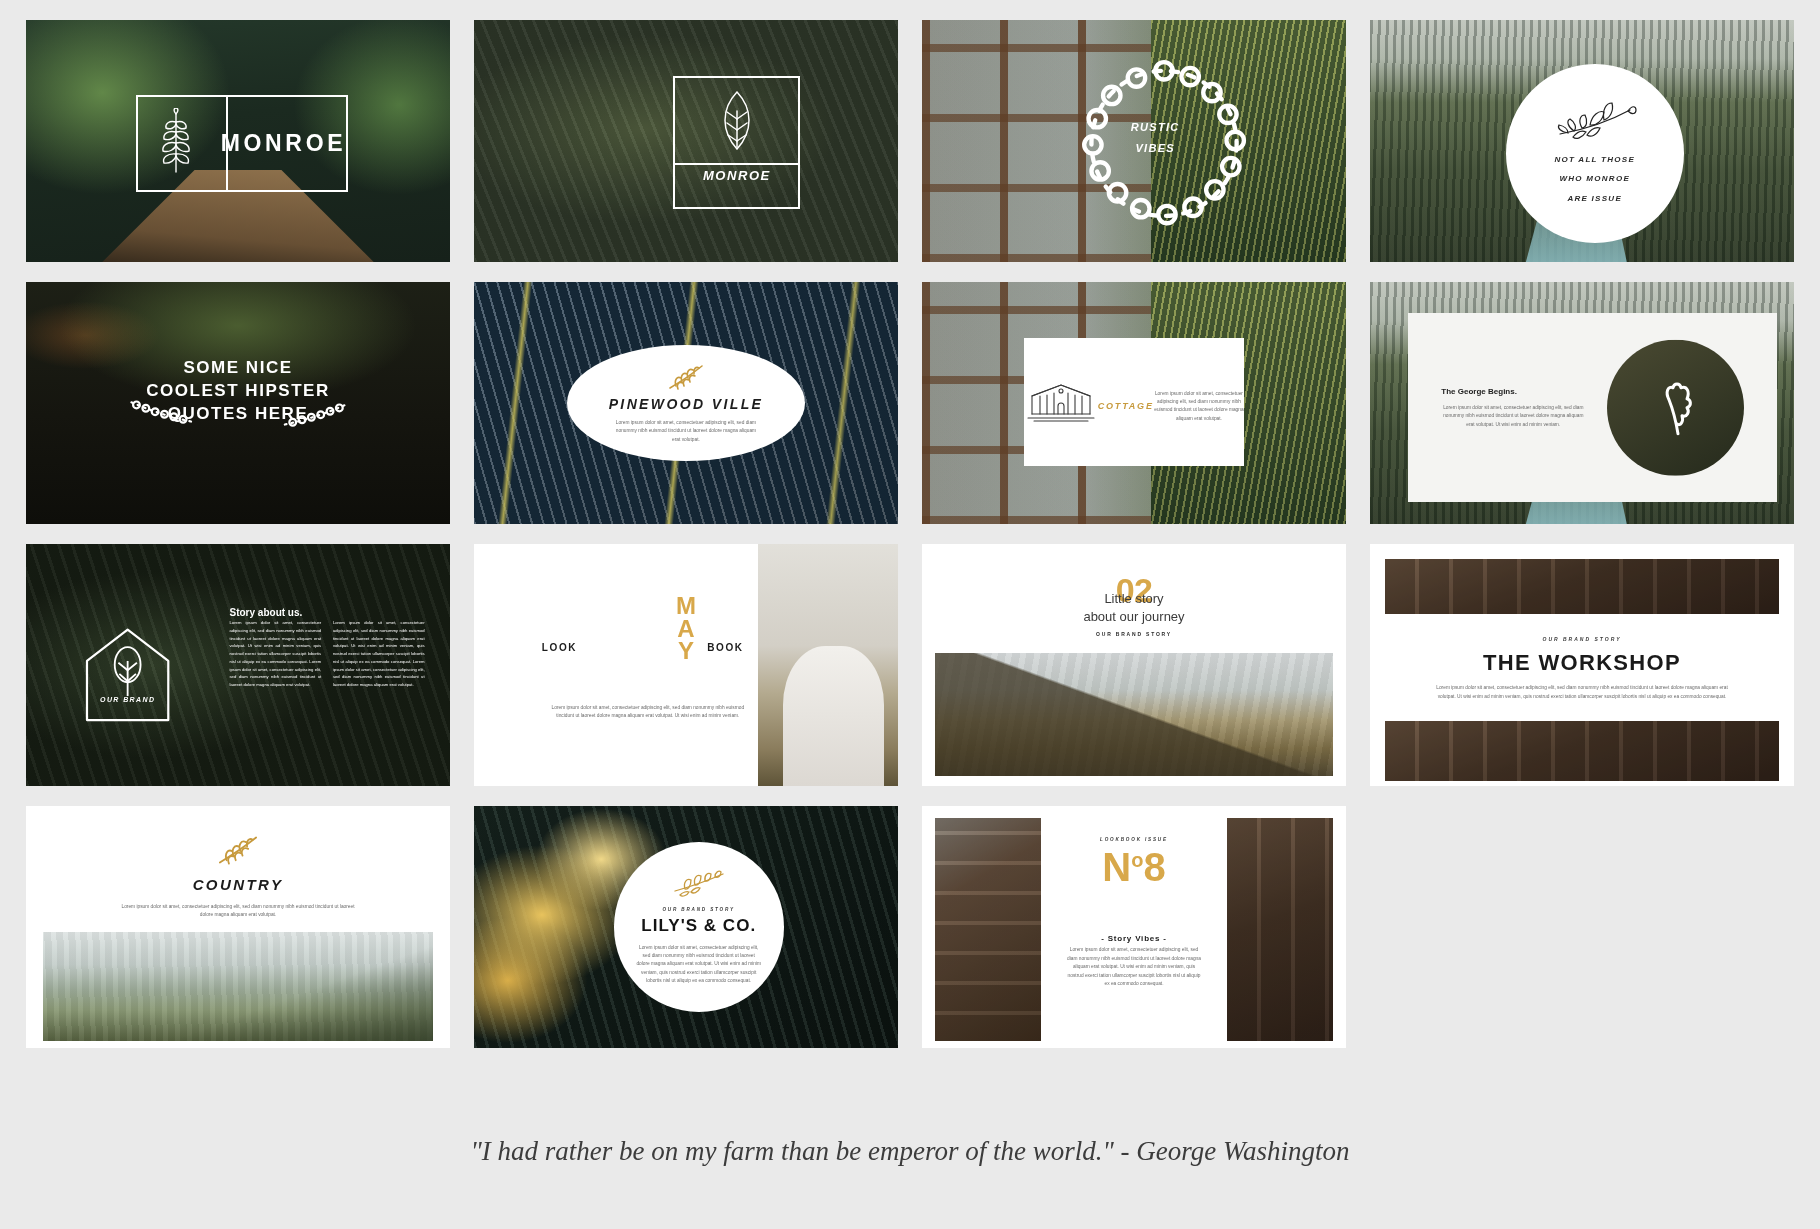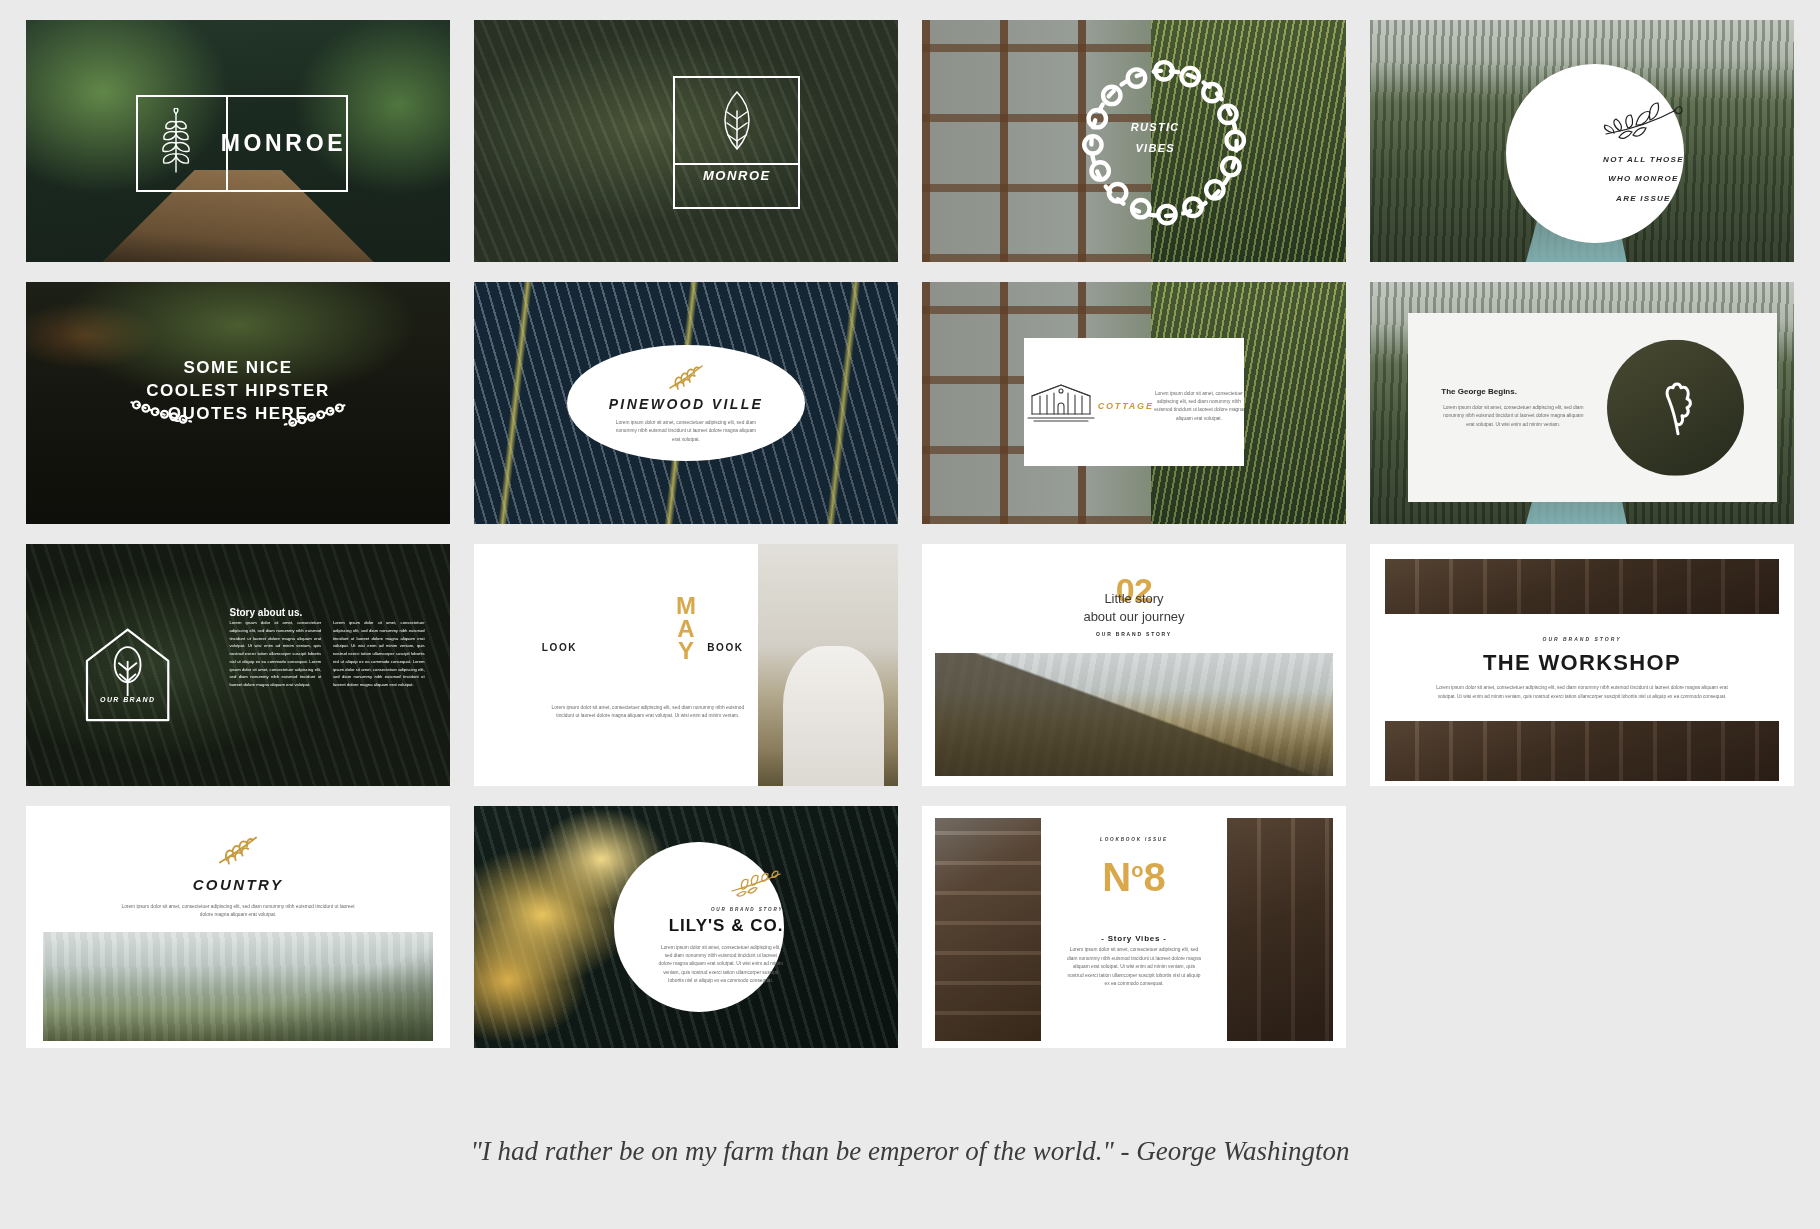--- a/index.html
+++ b/index.html
@@ -182,21 +182,21 @@
     position:absolute; left:44%; width:46%; top:74%; color:#fff; text-align:center;
     font-size:12px; font-style:italic; font-weight:700; letter-spacing:.18em;
   }
 
   .s4-wreath { position:absolute; left:36%; top:12%; width:42%; height:78%; }
   .s4-text { position:absolute; left:40%; width:30%; top:40%; text-align:center; color:#fff;
              font-size:11px; font-style:italic; font-weight:700; letter-spacing:.12em; line-height:1.9; }
 
   .circle-white {
     position:absolute; border-radius:50%; background:#fff;
-    display:flex; flex-direction:column; align-items:flex-end; justify-content:center;
+    display:flex; flex-direction:column; align-items:center; justify-content:center;
   }
   .s5-circle { left:32%; top:18%; width:42%; height:74%; }
   .s5-lines { font-size:8px; letter-spacing:.16em; line-height:2.4; color:#2a2a2a;
               font-style:italic; font-weight:700; text-align:center; margin-top:4px; }
 
   .s6-text {
     position:absolute; left:25%; right:25%; top:31%; text-align:center; color:#fff;
     font-size:17px; font-weight:700; letter-spacing:.09em; line-height:1.35;
   }
   .s6-gar-l { position:absolute; left:24%; top:48%; width:16%; height:12%; }
@@ -265,21 +265,21 @@
   .s15-circle { left:33%; top:15%; width:40%; height:70%; }
   .s15-eyebrow { font-size:4.6px; letter-spacing:.4em; color:#3a3a3a; font-weight:700; font-style:italic; margin:10px 0 4px; }
   .s15-title { font-size:17px; font-weight:700; color:#141414; letter-spacing:.06em; }
   .s15-lorem { width:74%; margin-top:8px; }
 
   .s16-l { position:absolute; left:3%; top:5%; width:25%; bottom:3%; overflow:hidden; }
   .s16-r { position:absolute; right:3%; top:5%; width:25%; bottom:3%; overflow:hidden; }
   .s16-eyebrow { position:absolute; left:34%; right:34%; top:13%; text-align:center; color:#3a3a3a;
                  font-size:4.6px; font-weight:700; letter-spacing:.4em; font-style:italic; }
   .s16-num { position:absolute; left:34%; right:34%; top:17%; text-align:center; color:#d8a84a;
-             font-size:40px; font-weight:700; line-height:1;margin-top:10px; }
+             font-size:40px; font-weight:700; line-height:1; }
   .s16-num sup { font-size:.5em; vertical-align:super; }
   .s16-title { position:absolute; left:30%; right:30%; top:53%; text-align:center; color:#1a1a1a;
                font-size:8px; font-weight:700; letter-spacing:.1em; }
   .s16-lorem { position:absolute; left:34%; right:34%; top:58%; }
 
   .caption {
     position:absolute; left:0; right:0; top:1136px; text-align:center;
     font-family:"Liberation Serif", serif; font-style:italic; font-size:27px; color:#3c3c3c;
   }
   svg { display:block; }

